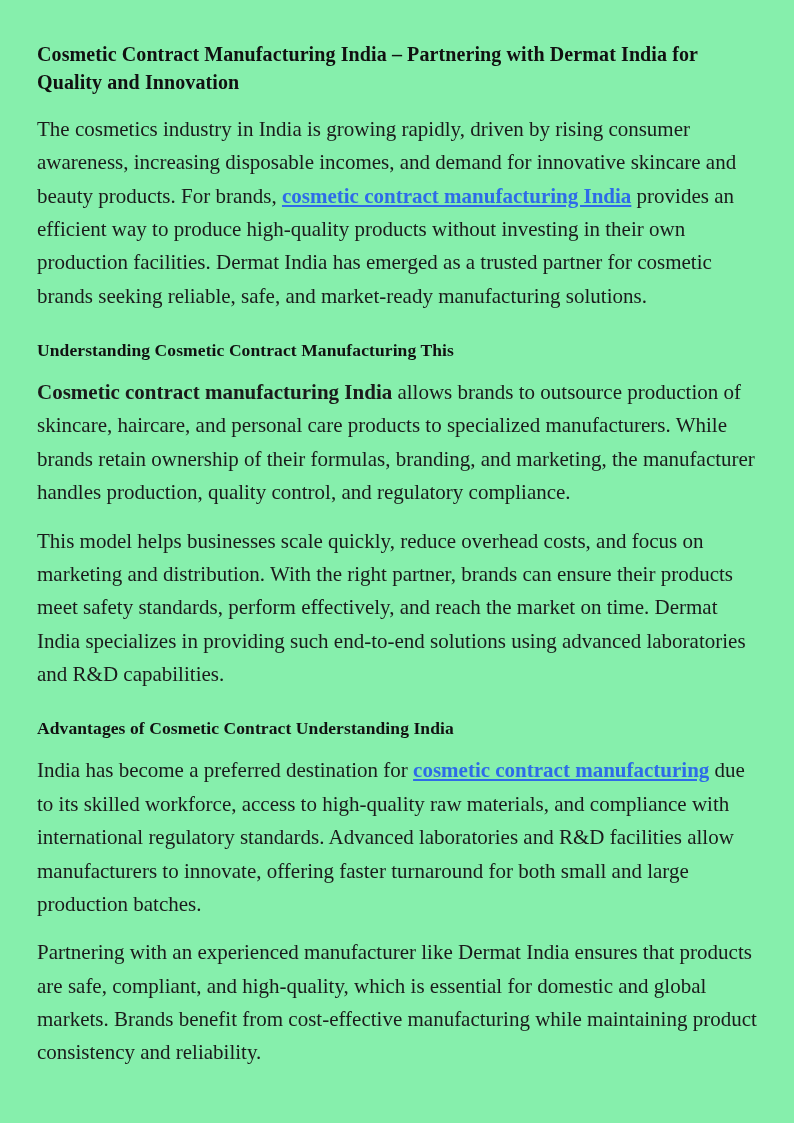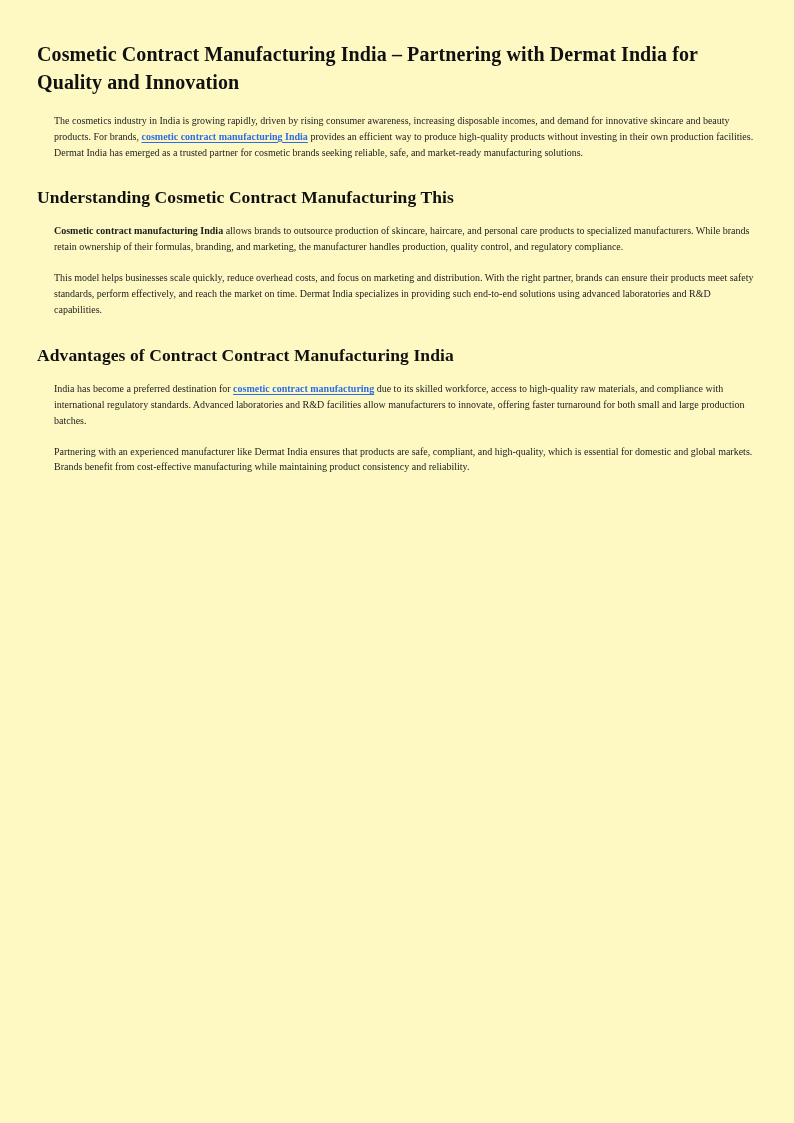--- a/index.html
+++ b/index.html
@@ -1,20 +1,20 @@
 <!DOCTYPE html>
 <html style="--link-color: #2e6be8;"><head>
 <meta charset="utf-8">
 <style>
   * { margin: 0; padding: 0; box-sizing: border-box; }
   html, body { background: #ffffff; }
   .page {
     width: 794px;
     height: 1123px;
-    background: #fef9c3;
+    background: #86efac;
     padding: 40px 37px 40px 37px;
     font-family: "Liberation Serif", "DejaVu Serif", serif;
     color: #1b1b1b;
     overflow: hidden;
   }
   .doc-title {
     font-size: 20px;
     font-weight: 700;
     line-height: 1.42;
     color: #111111;
@@ -22,23 +22,23 @@
     letter-spacing: 0.1px;
   }
   .section-heading {
     font-size: 17.5px;
     font-weight: 700;
     color: #111111;
     margin: 27px 0 15px 0;
     letter-spacing: 0.1px;
   }
   .paragraph {
-    font-size: 10px;
+    font-size: 21px;
     line-height: 1.59;
-    margin: 0 0 15px 17px;
+    margin: 0 0 15px 0;
     color: #1b1b1b;
   }
   .run-bold { font-weight: 700; }
   .inline-link {
     color: var(--link-color, #2e6be8);
     font-weight: 700;
     text-decoration: underline;
     text-underline-offset: 2px;
     cursor: pointer;
   }
@@ -46,17 +46,17 @@
 </head>
 <body>
 
 <div class="page">
   <div id="doc-body">
       <h1 class="doc-title"><span class="run-plain">Cosmetic Contract Manufacturing India – Partnering with Dermat India for Quality and Innovation</span></h1>
       <p class="paragraph"><span class="run-plain">The cosmetics industry in India is growing rapidly, driven by rising consumer awareness, increasing disposable incomes, and demand for innovative skincare and beauty products. For brands, </span><a class="inline-link">cosmetic contract manufacturing India</a><span class="run-plain"> provides an efficient way to produce high-quality products without investing in their own production facilities. Dermat India has emerged as a trusted partner for cosmetic brands seeking reliable, safe, and market-ready manufacturing solutions.</span></p>
       <h2 class="section-heading"><span class="run-plain">Understanding Cosmetic Contract Manufacturing This</span></h2>
       <p class="paragraph"><span class="run-bold">Cosmetic contract manufacturing India</span><span class="run-plain"> allows brands to outsource production of skincare, haircare, and personal care products to specialized manufacturers. While brands retain ownership of their formulas, branding, and marketing, the manufacturer handles production, quality control, and regulatory compliance.</span></p>
       <p class="paragraph"><span class="run-plain">This model helps businesses scale quickly, reduce overhead costs, and focus on marketing and distribution. With the right partner, brands can ensure their products meet safety standards, perform effectively, and reach the market on time. Dermat India specializes in providing such end-to-end solutions using advanced laboratories and R&amp;D capabilities.</span></p>
-      <h2 class="section-heading"><span class="run-plain">Advantages of Contract Contract Manufacturing India</span></h2>
+      <h2 class="section-heading"><span class="run-plain">Advantages of Cosmetic Contract Understanding India</span></h2>
       <p class="paragraph"><span class="run-plain">India has become a preferred destination for </span><a class="inline-link">cosmetic contract manufacturing</a><span class="run-plain"> due to its skilled workforce, access to high-quality raw materials, and compliance with international regulatory standards. Advanced laboratories and R&amp;D facilities allow manufacturers to innovate, offering faster turnaround for both small and large production batches.</span></p>
       <p class="paragraph"><span class="run-plain">Partnering with an experienced manufacturer like Dermat India ensures that products are safe, compliant, and high-quality, which is essential for domestic and global markets. Brands benefit from cost-effective manufacturing while maintaining product consistency and reliability.</span></p>
     </div>
 </div>
 
 </body></html>

